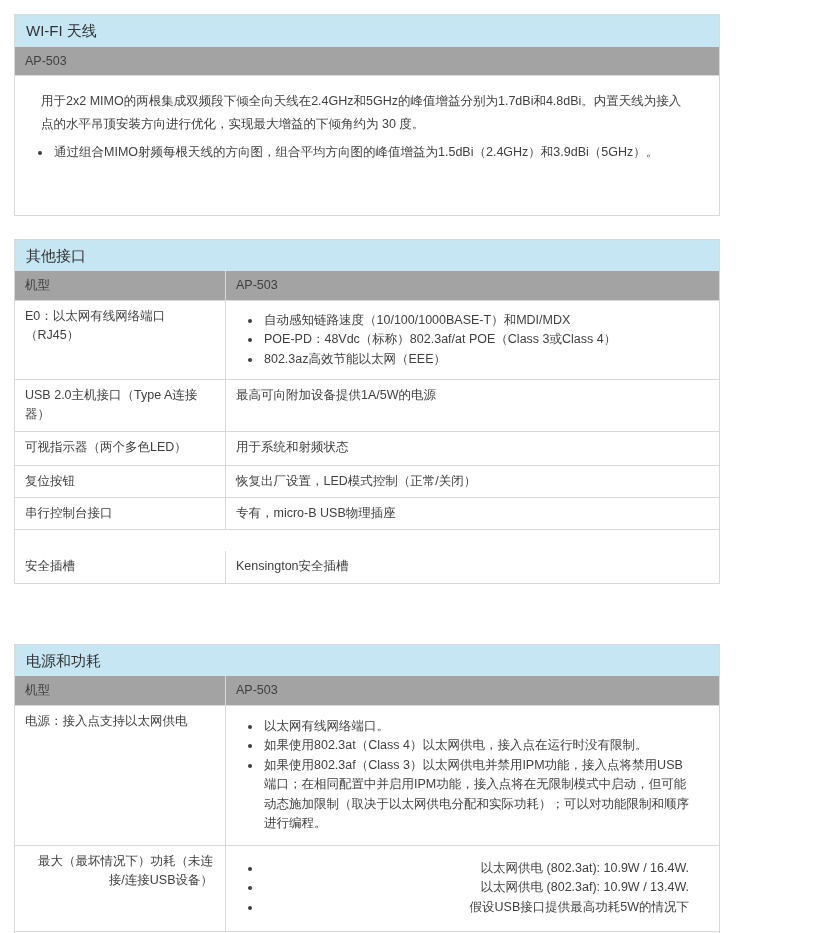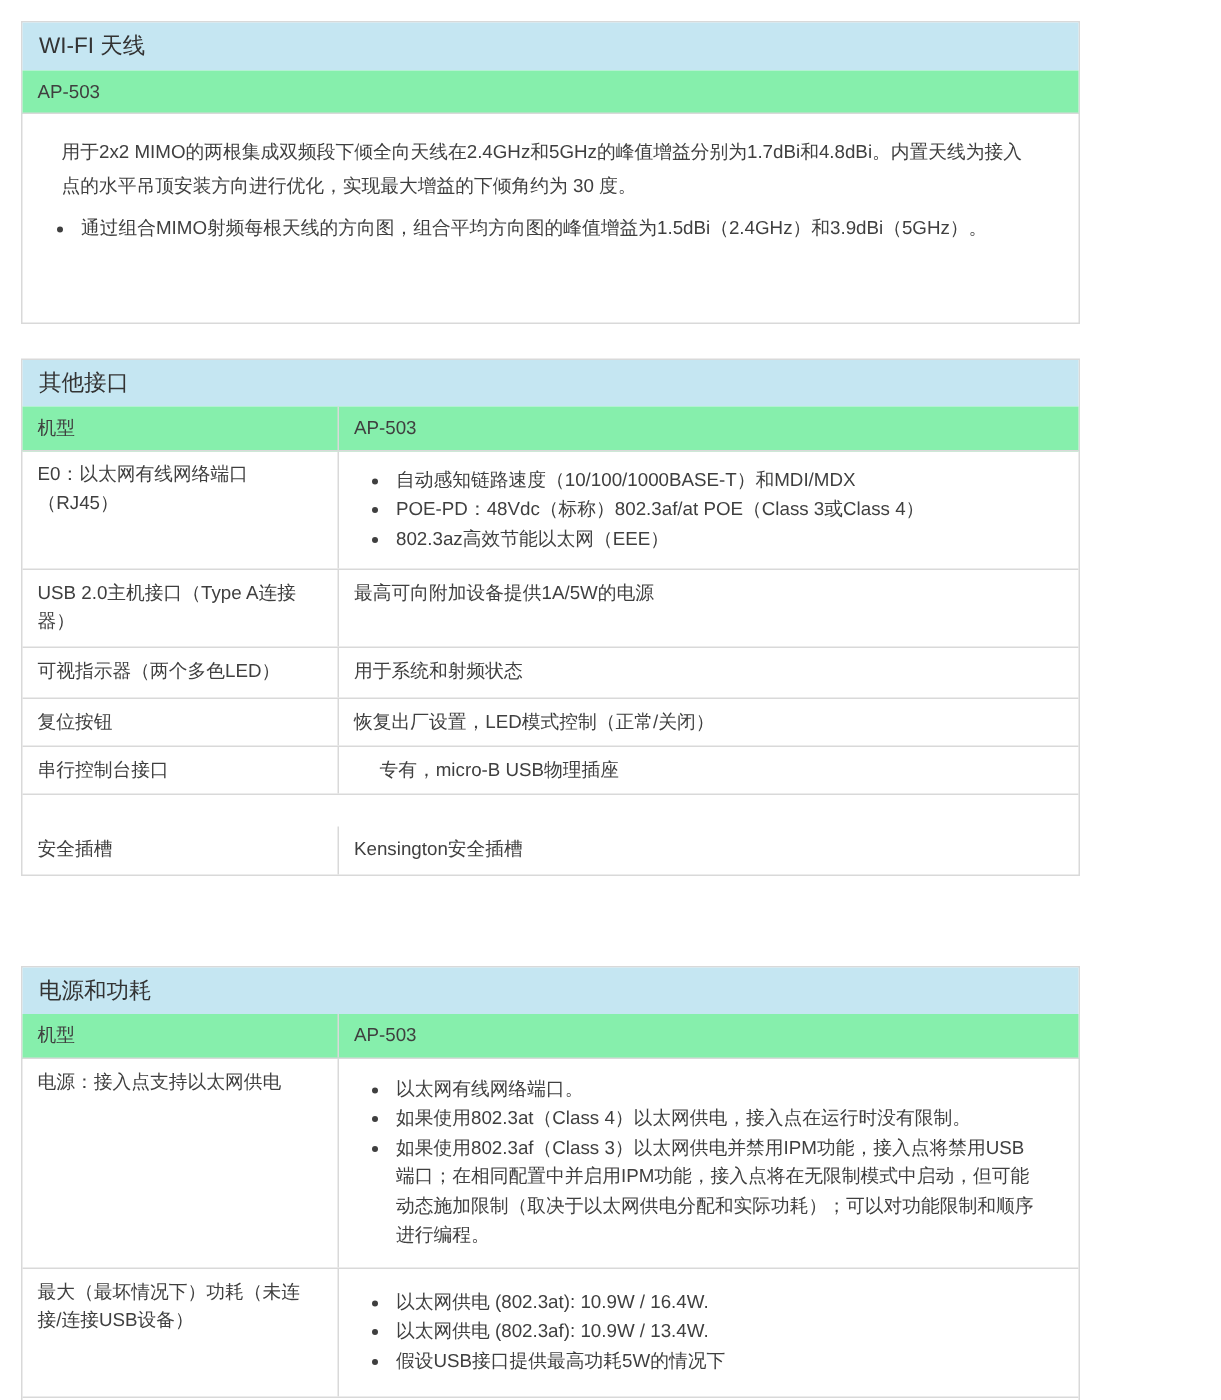--- a/index.html
+++ b/index.html
@@ -23,21 +23,21 @@
   .section-header {
     background:#c5e6f2;
     padding:8px 11px 7px 11px;
     font-size:15px;
     color:#333333;
     line-height:1.1;
   }
 
   .model-row {
     display:flex;
-    background:#86efac;
+    background:#a3a3a3;
     border-bottom:1px solid #d9d9d9;
     min-height:25px;
   }
   .model-row .cell-l, .model-row .cell-r { padding:5px 10px 4px 10px; }
 
   .spec-row { display:flex; border-bottom:1px solid #d9d9d9; }
   .spec-row:last-child { border-bottom:none;margin-top:21px; }
 
   .cell-l {
     width:211px;
@@ -55,24 +55,24 @@
   .cell-r.center {
     display:flex;
     flex-direction:column;
     justify-content:center;
   }
 
   .h-e0   { min-height:62px; }
   .h-usb  { min-height:36px; }
   .h-led  { min-height:34px; }
   .h-rst  { min-height:26px; }
-  .h-ser  { min-height:24px;gap:17px; }
+  .h-ser  { min-height:24px; }
   .h-sec  { min-height:24px; }
   .h-pwr  { min-height:140px; }
-  .h-max  { min-height:86px; }
+  .h-max  { min-height:86px;text-align:right; }
   .h-idle { min-height:37px; }
 
   .antenna-body {
     min-height:139px;
     padding:14px 30px 12px 11px;
   }
   .antenna-body p { line-height:1.85;margin-left:15px; }
 
   ul.bullets {
     list-style:disc outside;

